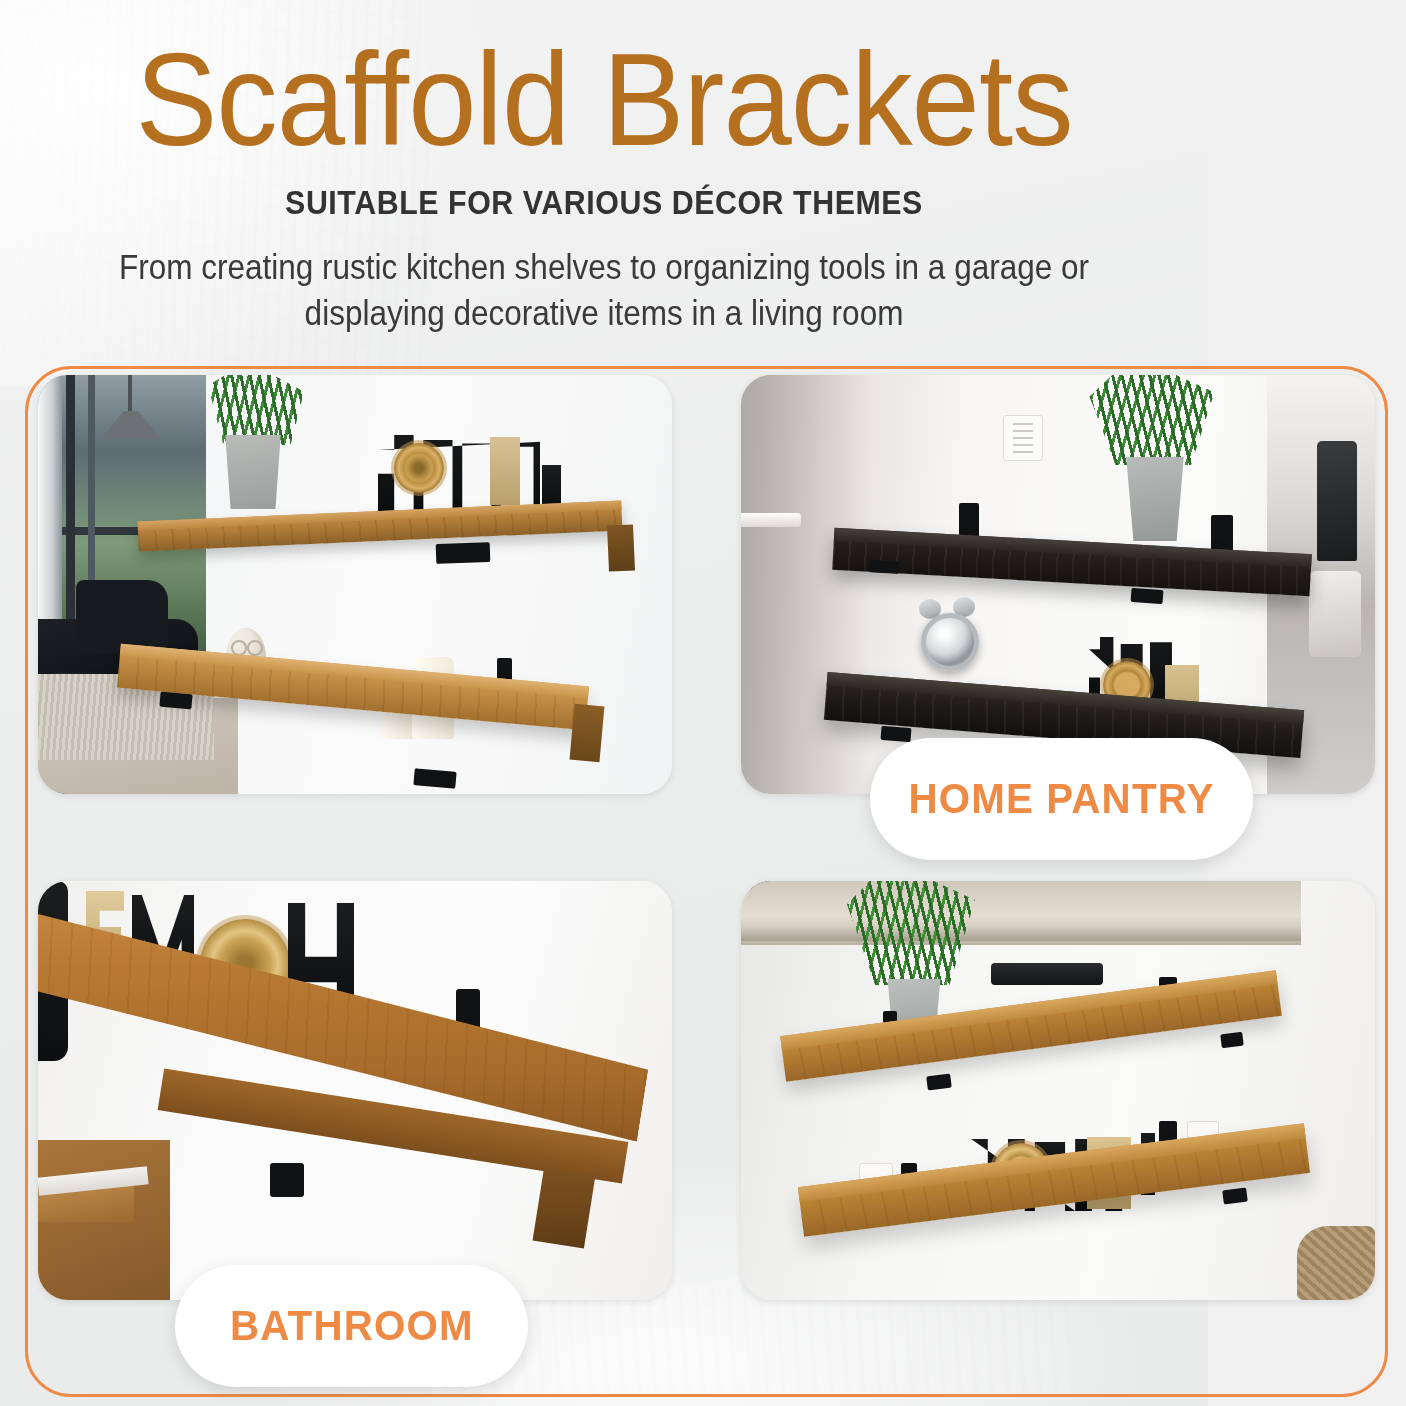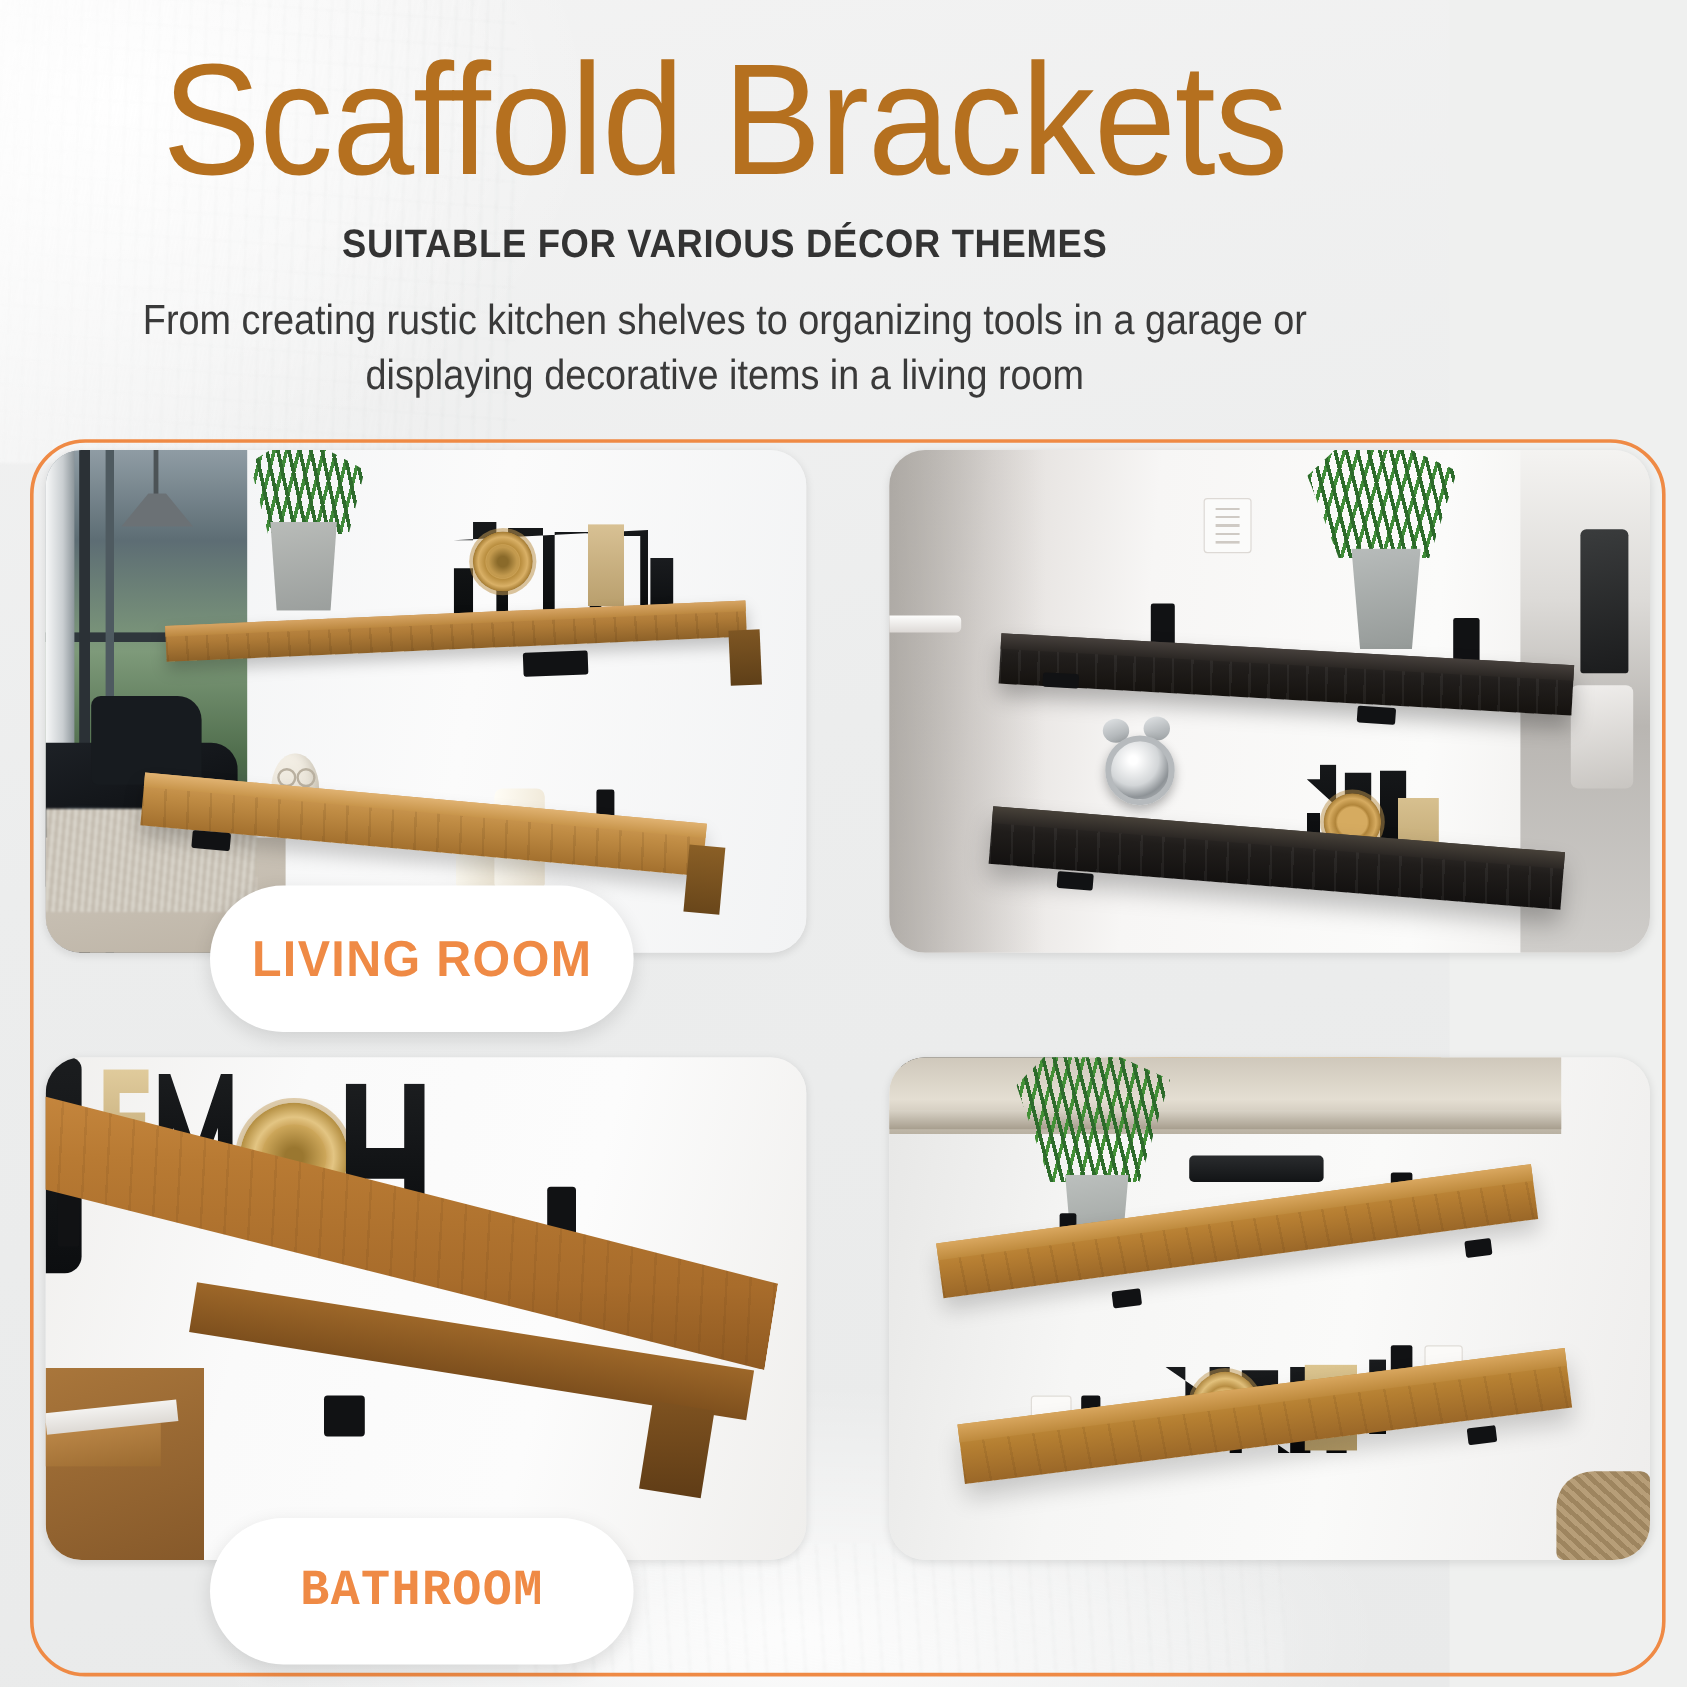--- a/index.html
+++ b/index.html
@@ -123,21 +123,21 @@
   .pill span {
     font-size: 42px;
     font-weight: bold;
     letter-spacing: 1.2px;
     color: #ef8a45;
     transform: scaleX(0.96);
     white-space: nowrap;
   }
   .pill-living  { left: 175px;  top: 738px;  width: 353px; }
   .pill-pantry  { left: 870px;  top: 738px;  width: 383px; }
-  .pill-bath    { left: 175px;  top: 1265px; width: 353px; font-family: Liberation Mono, monospace; }
+  .pill-bath    { left: 175px;  top: 1265px; width: 353px; }
   .pill-kitchen { left: 910px;  top: 1265px; width: 347px; }
 
   
   .wall { position: absolute; inset: 0; }
   .shelf, .bracket, .obj { position: absolute; }
 
   
   .c1 .wall {
     background: linear-gradient(100deg, #e6e8e9 0%, #f4f5f6 22%, #fbfbfb 55%, #f2f3f4 100%);
   }
@@ -741,20 +741,20 @@
 
         <div class="shelf shelf-bot">
           <div class="shelf-bot-grain"></div>
         </div>
         <div class="bracket br br7"></div>
       </div>
     </div>
 
   </div>
 
-  <div class="pill pill-living">
-    <span>LIVING ROOM</span>
+  <div class="pill pill-pantry">
+    <span>HOME PANTRY</span>
   </div>
   <div class="pill pill-bath">
     <span>BATHROOM</span>
   </div>
 
 </div>
 
 </body></html>

